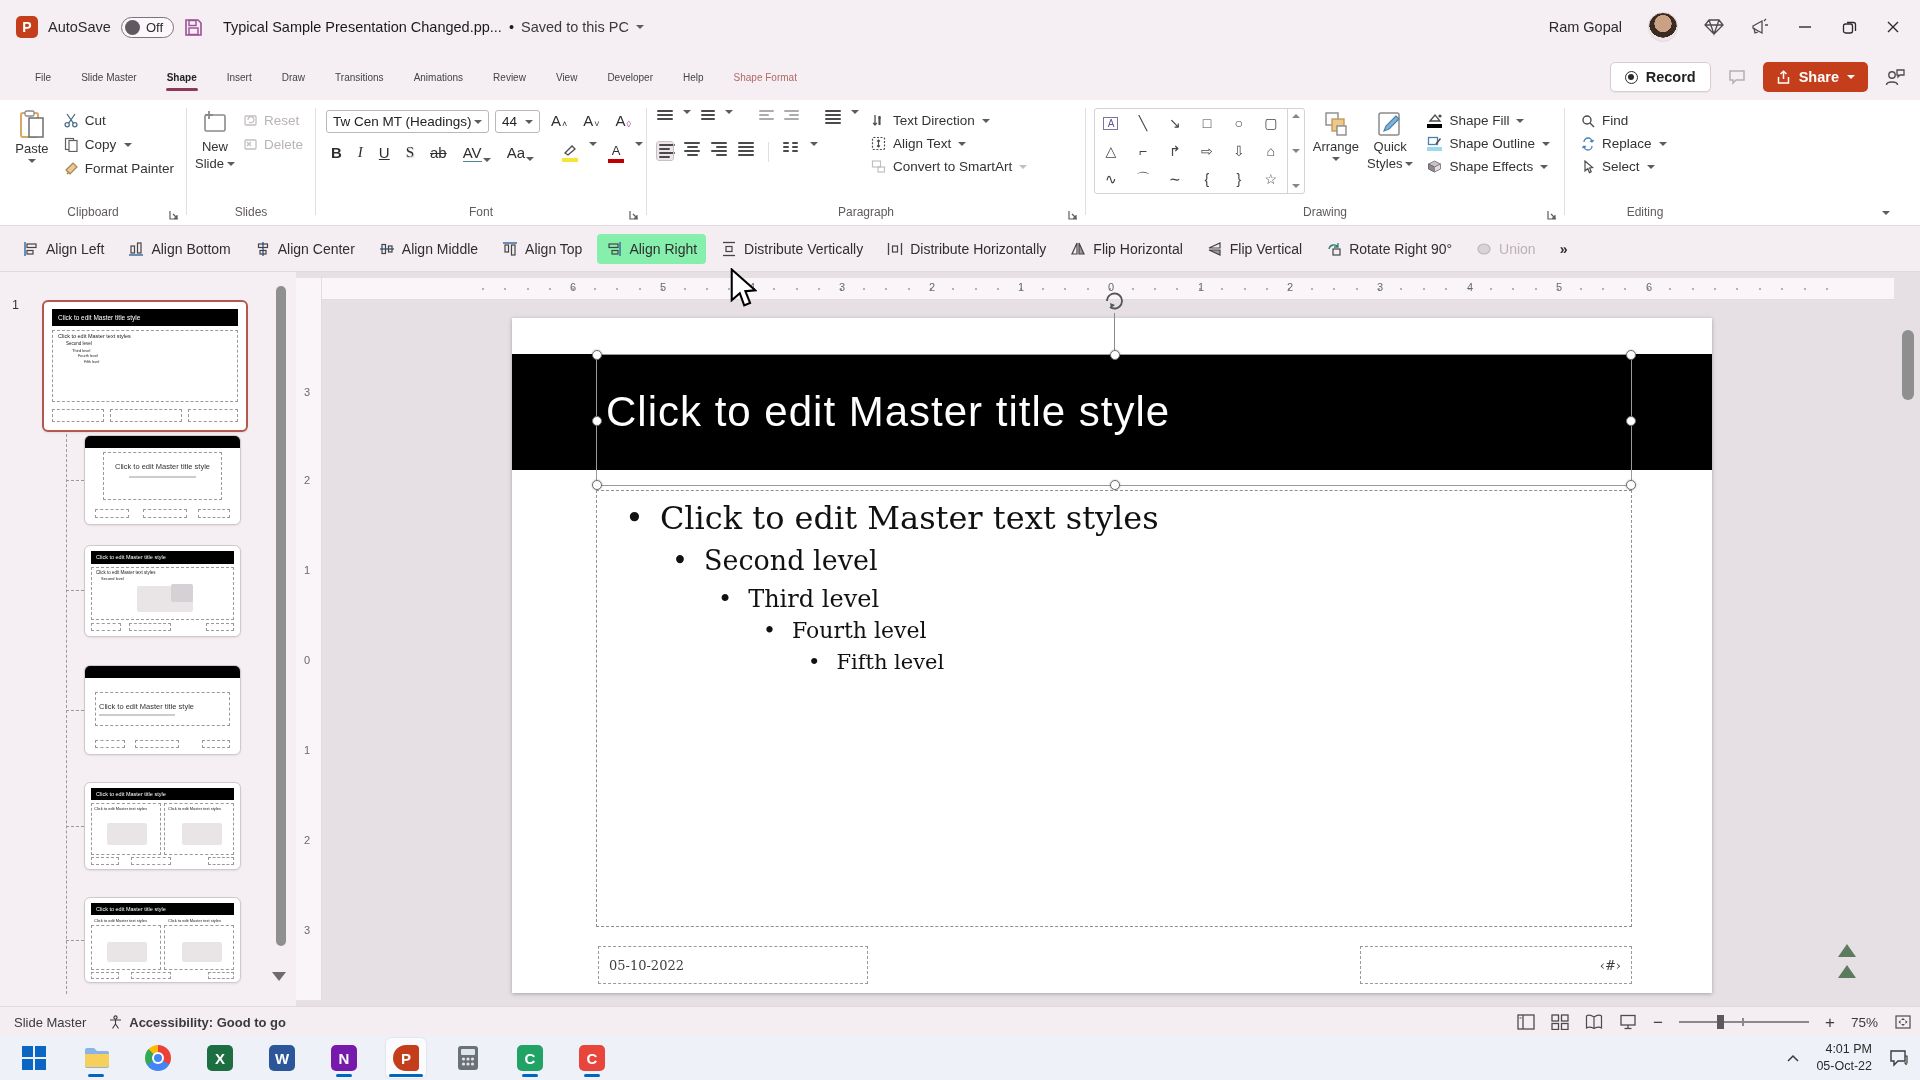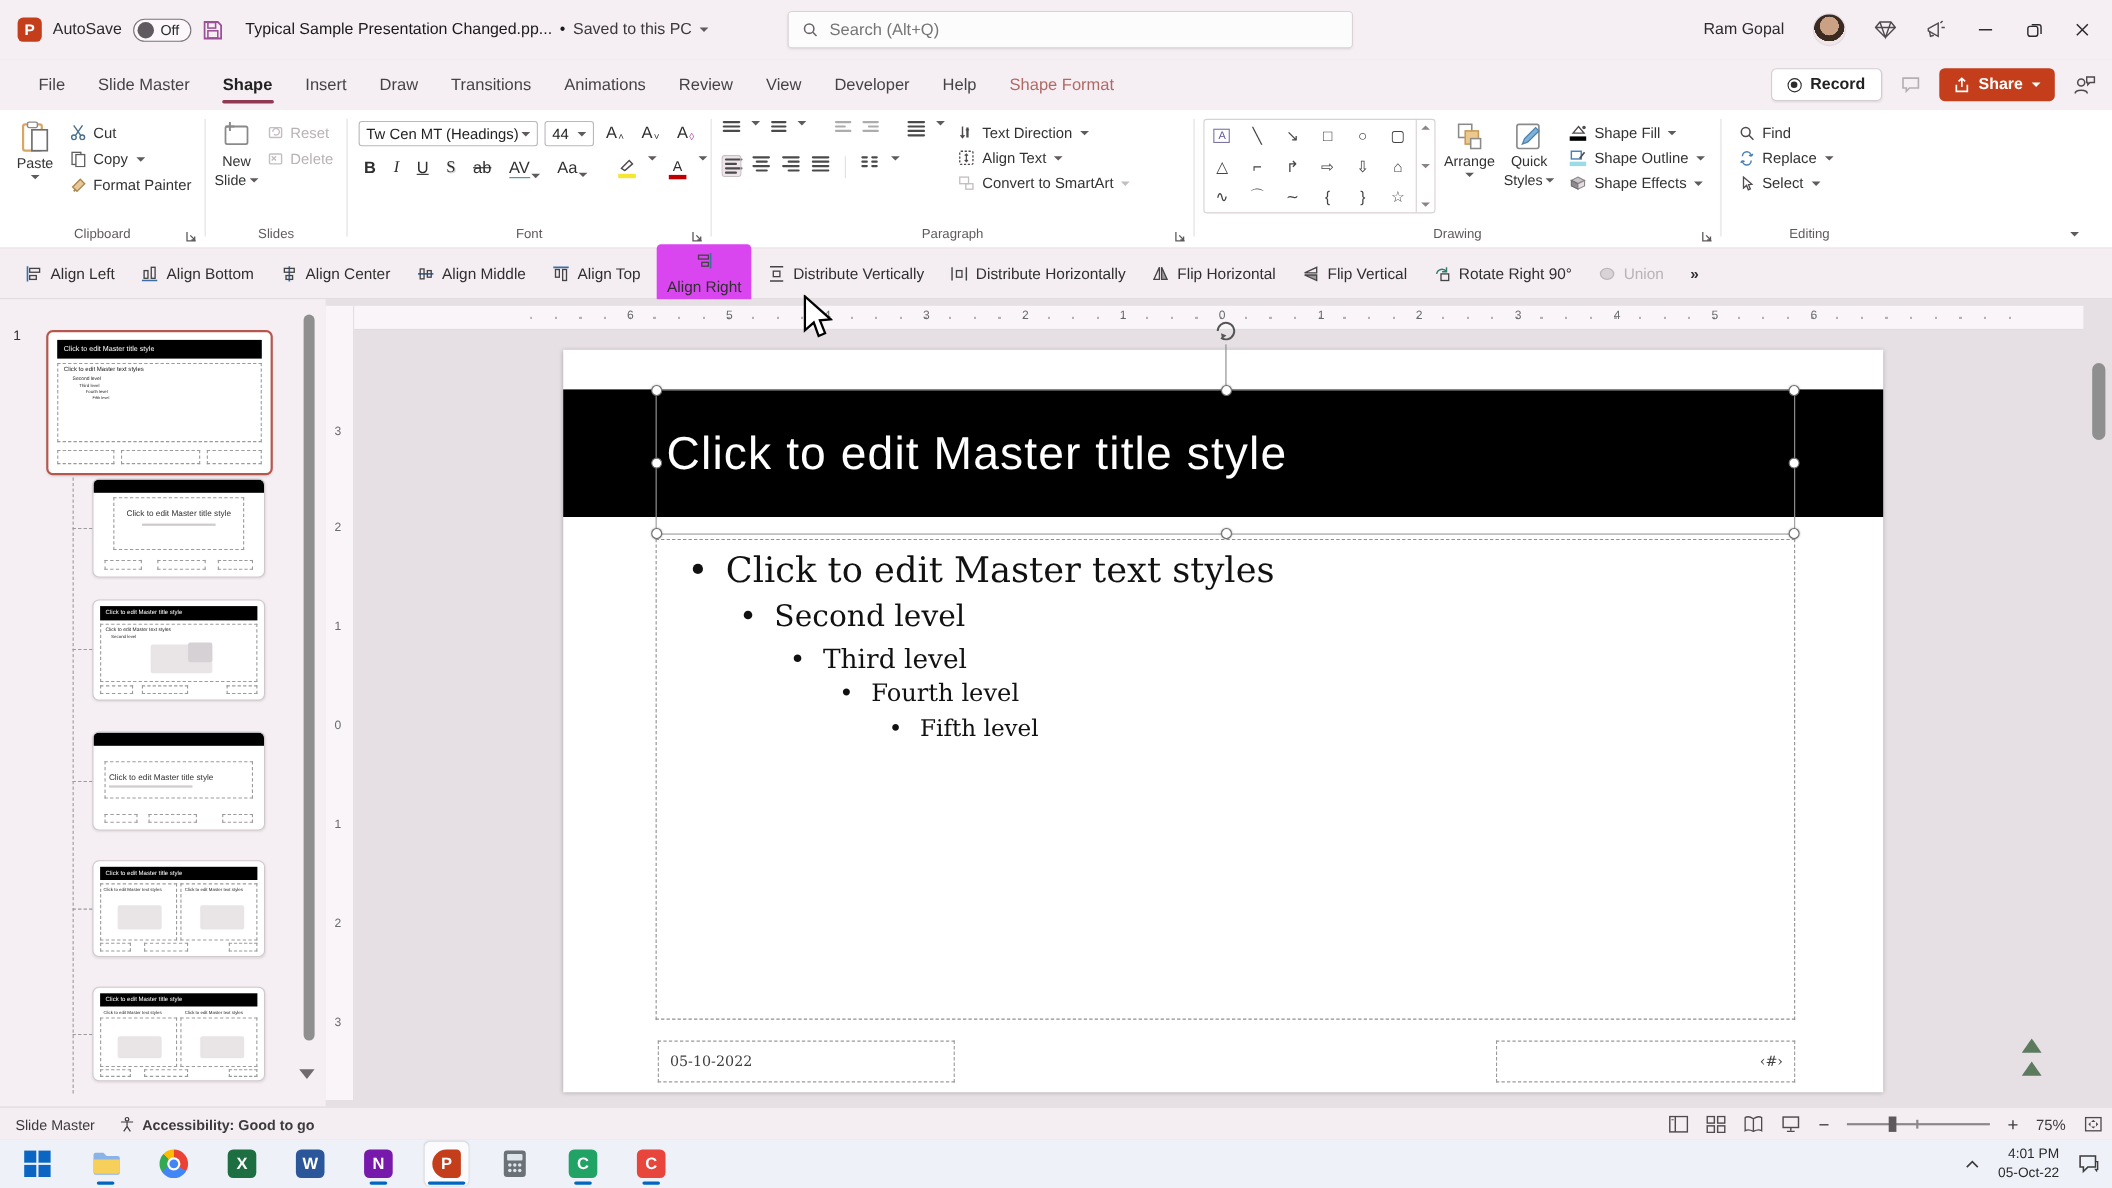--- a/index.html
+++ b/index.html
@@ -22,21 +22,21 @@
   .searchbox { position:absolute; left:716px; top:10px; width:514px; height:34px; background:#fdfcfd; border:1px solid #d9d2d7; border-radius:4px; display:flex; align-items:center; padding:0 12px; gap:10px; box-shadow:0 1px 2px rgba(0,0,0,.06); }
   .searchbox input { border:none; outline:none; background:transparent; font-size:15px; color:#5f5a5e; width:100%; font-family:"Liberation Sans",sans-serif; }
   .tb-right { position:absolute; right:0; top:0; height:54px; display:flex; align-items:center; gap:26px; padding-right:18px; }
   .username { font-size:14.5px; color:#2b2b2b; }
   .avatar { width:30px; height:30px; border-radius:50%; background:radial-gradient(circle at 50% 38%, #caa184 0 38%, #3a2a20 39% 62%, #f0e6ea 63%); border:1px solid #e2d8de; }
   .winbtn { width:18px; height:18px; display:flex; align-items:center; justify-content:center; }
 
   
   .tabsrow { position:absolute; top:54px; left:0; width:1920px; height:46px; background:#f5eef3; display:flex; align-items:center; }
   .tabs { display:flex; gap:0; padding-left:20px; }
-  .tab { position:relative; font-size:15px; color:#444; padding:12px 15px; cursor:default; white-space:nowrap; }
+  .tab { position:relative; font-size:10px; color:#444; padding:12px 15px; cursor:default; white-space:nowrap; }
   .tab.active { font-weight:bold; color:#222; }
   .tab.active::after { content:""; position:absolute; left:14px; right:14px; bottom:4px; height:3px; border-radius:2px; background:#90germ; background:#8e3a55; }
   .tab.contextual { color:#b06a66; }
   .tabs-right { position:absolute; right:14px; top:0; height:46px; display:flex; align-items:center; gap:16px; }
   .recordbtn { display:flex; align-items:center; gap:8px; background:#fff; border:1px solid #d5cdd2; border-radius:5px; padding:6px 14px; font-size:14.5px; font-weight:bold; color:#222; box-shadow:0 1px 1px rgba(0,0,0,.05); }
   .recdot { width:13px; height:13px; border:1.8px solid #2b2b2b; border-radius:50%; display:flex; align-items:center; justify-content:center; }
   .recdot::after { content:""; width:6px; height:6px; background:#2b2b2b; border-radius:50%; }
   .sharebtn { display:flex; align-items:center; gap:8px; background:#c43e1c; color:#fff; border-radius:5px; padding:7px 13px; font-size:14.5px; font-weight:bold; }
   .sharebtn .chev { border-top-color:#fff; }
 
@@ -64,21 +64,21 @@
   .gallery { width:246px; height:86px; border:1px solid #d7d0d5; border-radius:3px; display:flex; }
   .gal-grid { flex:1; display:grid; grid-template-columns:repeat(6,1fr); grid-template-rows:repeat(3,1fr); align-items:center; justify-items:center; font-size:14px; color:#444; }
   .gal-scroll { width:17px; border-left:1px solid #d7d0d5; display:flex; flex-direction:column; align-items:center; justify-content:space-between; padding:5px 0; }
   .boxA { border:1px solid #7a74a0; color:#5a54a0; font-size:10px; width:15px; height:13px; display:flex; align-items:center; justify-content:center; }
   .alignicon { display:inline-flex; flex-direction:column; gap:2px; }
   .alignicon i { display:block; height:2px; background:#4a4a4a; border-radius:1px; }
 
   
   .quickbar { position:absolute; top:226px; left:0; width:1920px; height:46px; background:#f4edf2; border-bottom:1px solid #e0d9de; display:flex; align-items:center; gap:6px; padding-left:14px; }
   .qitem { display:flex; align-items:center; gap:7px; font-size:14px; color:#2f2f2f; padding:7px 9px; border-radius:4px; white-space:nowrap; }
-  .qitem.hovered { background:#d946ef;flex-direction:column; }
+  .qitem.hovered { background:#86efac; }
   .qitem.disabled { color:#b9b2b7; }
   .qsvg { width:16px; height:16px; }
 
   
   .workspace { position:absolute; top:272px; left:0; width:1920px; height:734px; background:#e6e0e4; }
   .thumbpanel { position:absolute; left:0; top:0; width:296px; height:100%; background:#f5eef3; }
   .slidenum { position:absolute; left:12px; top:26px; font-size:12.5px; color:#333; }
   .thumb { position:absolute; background:#fff; border:1px solid #cfc8cd; border-radius:6px; overflow:hidden; box-shadow:0 1px 2px rgba(0,0,0,.08); }
   .thumb.selected { border:2.5px solid #b4584f; }
   .mthumb-bar { background:#000; color:#fff; overflow:hidden; white-space:nowrap; }
@@ -150,27 +150,20 @@
         <path d="M2 2 h12 l3 3 v12 h-15 z" fill="none" stroke="#9b4f96" stroke-width="1.6"></path>
         <rect x="5" y="2.5" width="7" height="5" fill="none" stroke="#9b4f96" stroke-width="1.4"></rect>
         <rect x="5" y="10" width="9" height="6.5" fill="none" stroke="#9b4f96" stroke-width="1.4"></rect>
       </svg>
       <div class="doctitle">
         <span>Typical Sample Presentation Changed.pp...</span>
         <span>•</span>
         <span class="savestat">Saved to this PC</span>
         <span class="chev"></span>
       </div>
-    </div>
-    <div class="searchbox">
-      <svg class="qsvg" viewBox="0 0 16 16">
-        <circle cx="7" cy="7" r="4.5" fill="none" stroke="#6b656a" stroke-width="1.5"></circle>
-        <line x1="10.5" y1="10.5" x2="14" y2="14" stroke="#6b656a" stroke-width="1.5"></line>
-      </svg>
-      <input placeholder="Search (Alt+Q)" style="">
     </div>
     <div class="tb-right">
       <span class="username">Ram Gopal</span>
       <div class="avatar"></div>
       <svg width="20" height="20" viewBox="0 0 20 20">
         <path d="M5 3 h10 l4 5 -9 9 -9 -9 z M1 8 h18 M5 3 l5 14 5 -14" fill="none" stroke="#4f4a4e" stroke-width="1.3"></path>
       </svg>
       <svg width="20" height="20" viewBox="0 0 20 20">
         <path d="M3 9 l9 -5 v12 l-9 -5 z" fill="none" stroke="#4f4a4e" stroke-width="1.3"></path>
         <path d="M4 11 l1 5 3 -1" fill="none" stroke="#4f4a4e" stroke-width="1.3"></path>

